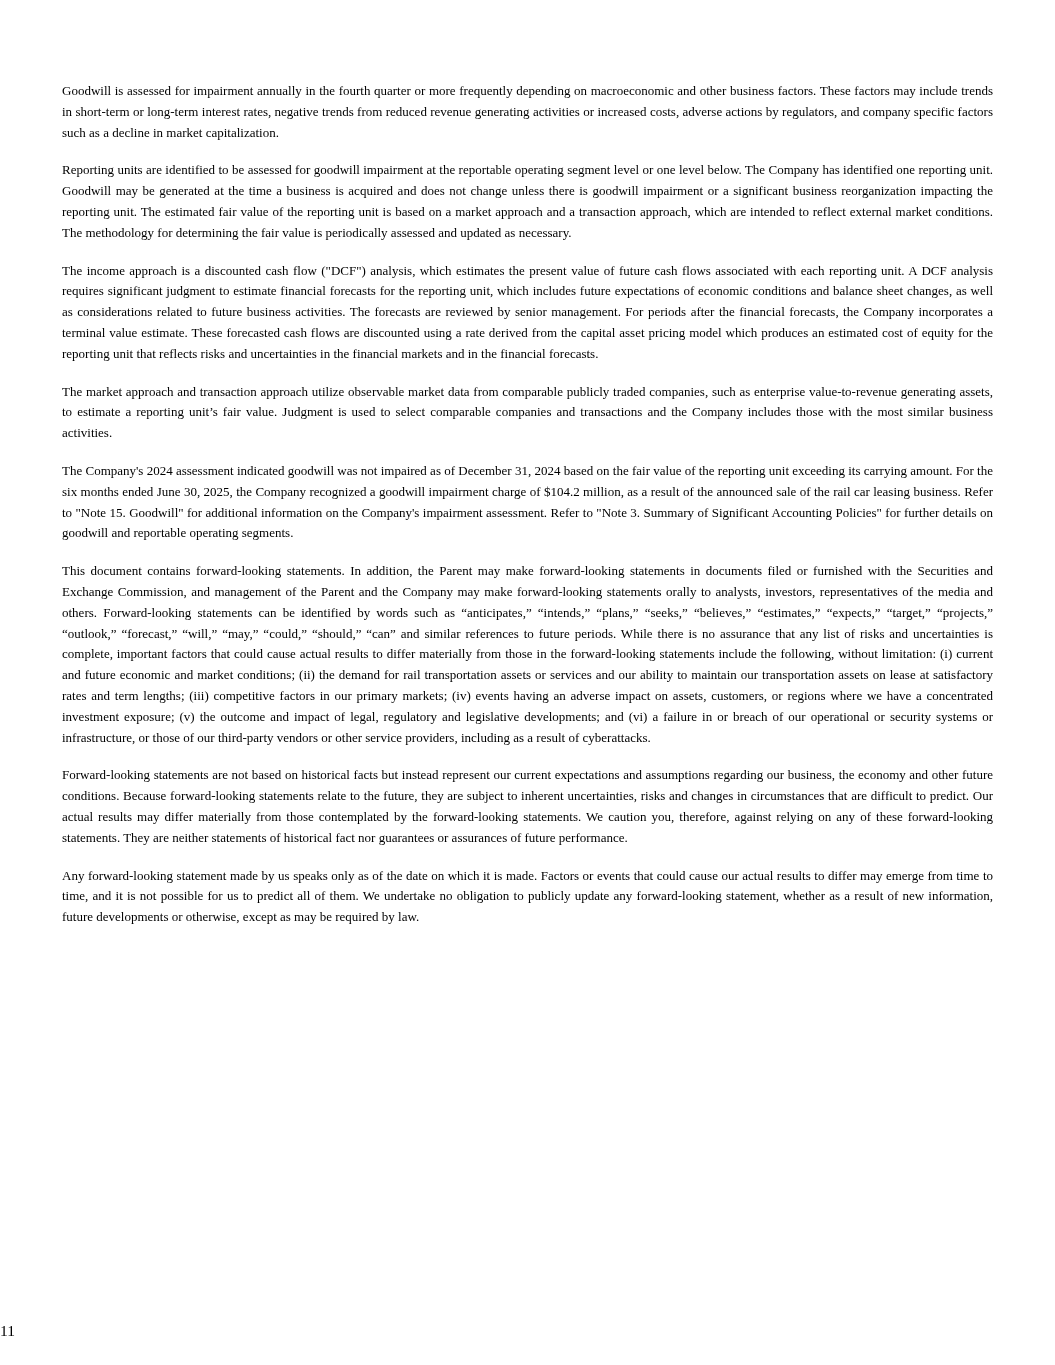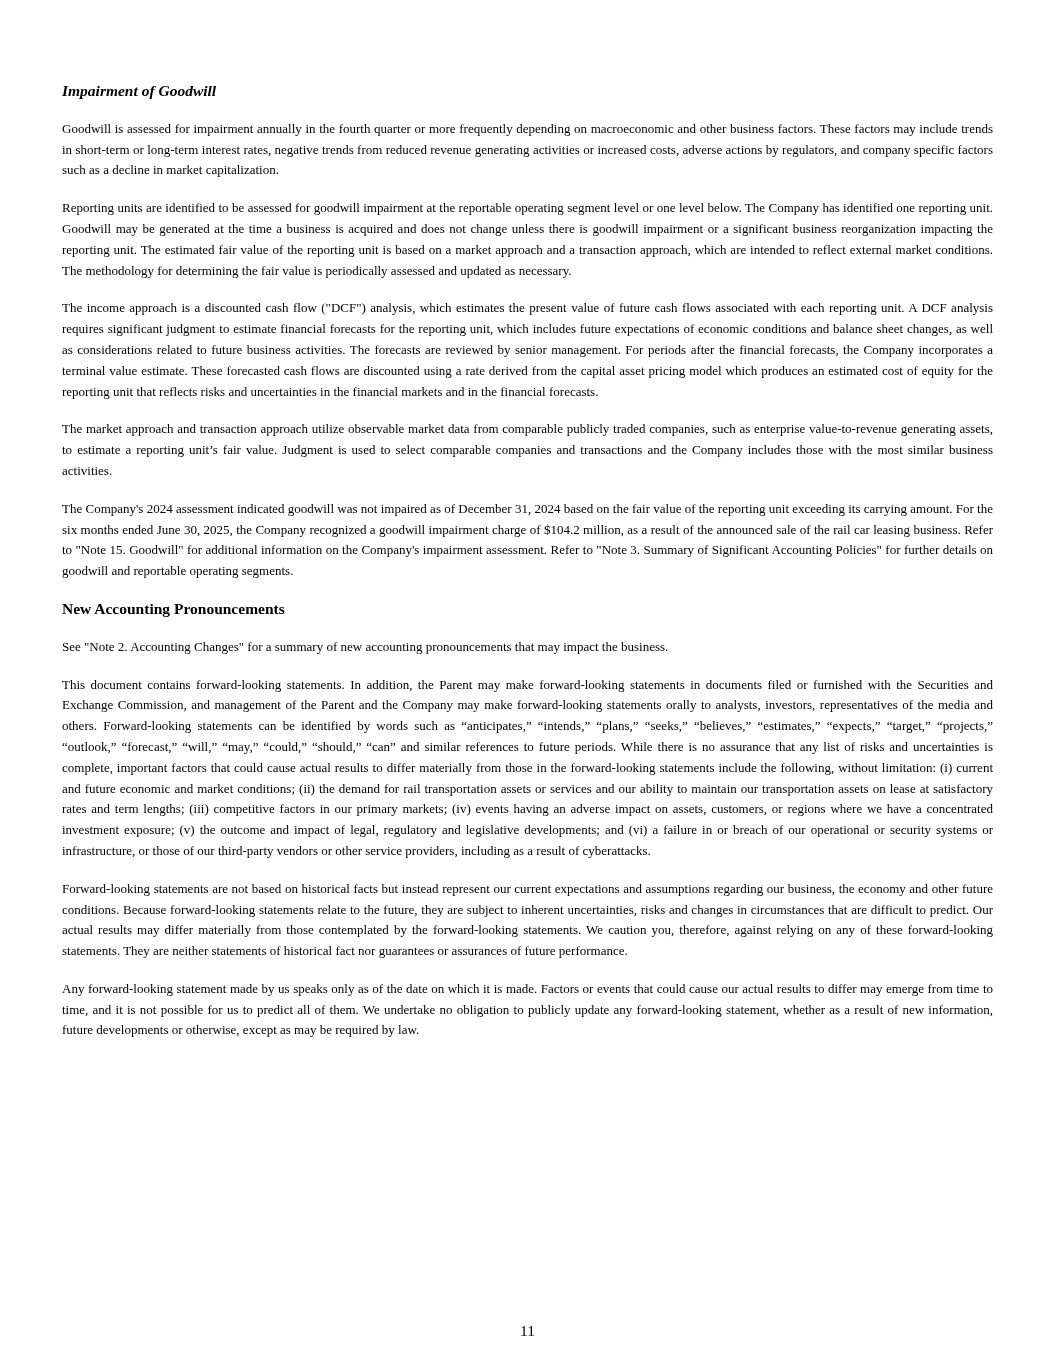--- a/index.html
+++ b/index.html
@@ -41,43 +41,38 @@
       margin: 0 0 17px 0;
     }
     .para.left {
       text-align: left;
     }
     .page-number {
       position: absolute;
       left: 0;
       width: 1055px;
       top: 1321px;
-      text-align: center;
+      text-align: left;
       font-size: 15.5px;
       line-height: 20px;
     }
   </style>
 </head>
 <body>
 
 <div class="page">
 
   <section>
-    <p class="heading-italic">Impairment of Goodwill</p>
     <p class="para">Goodwill is assessed for impairment annually in the fourth quarter or more frequently depending on macroeconomic and other business factors. These factors may include trends in short-term or long-term interest rates, negative trends from reduced revenue generating activities or increased costs, adverse actions by regulators, and company specific factors such as a decline in market capitalization.</p>
     <p class="para">Reporting units are identified to be assessed for goodwill impairment at the reportable operating segment level or one level below. The Company has identified one reporting unit. Goodwill may be generated at the time a business is acquired and does not change unless there is goodwill impairment or a significant business reorganization impacting the reporting unit. The estimated fair value of the reporting unit is based on a market approach and a transaction approach, which are intended to reflect external market conditions. The methodology for determining the fair value is periodically assessed and updated as necessary.</p>
     <p class="para">The income approach is a discounted cash flow ("DCF") analysis, which estimates the present value of future cash flows associated with each reporting unit. A DCF analysis requires significant judgment to estimate financial forecasts for the reporting unit, which includes future expectations of economic conditions and balance sheet changes, as well as considerations related to future business activities. The forecasts are reviewed by senior management. For periods after the financial forecasts, the Company incorporates a terminal value estimate. These forecasted cash flows are discounted using a rate derived from the capital asset pricing model which produces an estimated cost of equity for the reporting unit that reflects risks and uncertainties in the financial markets and in the financial forecasts.</p>
     <p class="para">The market approach and transaction approach utilize observable market data from comparable publicly traded companies, such as enterprise value-to-revenue generating assets, to estimate a reporting unit’s fair value. Judgment is used to select comparable companies and transactions and the Company includes those with the most similar business activities.</p>
     <p class="para">The Company's 2024 assessment indicated goodwill was not impaired as of December 31, 2024 based on the fair value of the reporting unit exceeding its carrying amount. For the six months ended June 30, 2025, the Company recognized a goodwill impairment charge of $104.2 million, as a result of the announced sale of the rail car leasing business. Refer to "Note 15. Goodwill" for additional information on the Company's impairment assessment. Refer to "Note 3. Summary of Significant Accounting Policies" for further details on goodwill and reportable operating segments.</p>
   </section>
 
-  <section>
-    <p class="heading-bold">New Accounting Pronouncements</p>
-    <p class="para left">See "Note 2. Accounting Changes" for a summary of new accounting pronouncements that may impact the business.</p>
-  </section>
 
   <section>
     <p class="para">This document contains forward-looking statements. In addition, the Parent may make forward-looking statements in documents filed or furnished with the Securities and Exchange Commission, and management of the Parent and the Company may make forward-looking statements orally to analysts, investors, representatives of the media and others. Forward-looking statements can be identified by words such as “anticipates,” “intends,” “plans,” “seeks,” “believes,” “estimates,” “expects,” “target,” “projects,” “outlook,” “forecast,” “will,” “may,” “could,” “should,” “can” and similar references to future periods. While there is no assurance that any list of risks and uncertainties is complete, important factors that could cause actual results to differ materially from those in the forward-looking statements include the following, without limitation: (i) current and future economic and market conditions; (ii) the demand for rail transportation assets or services and our ability to maintain our transportation assets on lease at satisfactory rates and term lengths; (iii) competitive factors in our primary markets; (iv) events having an adverse impact on assets, customers, or regions where we have a concentrated investment exposure; (v) the outcome and impact of legal, regulatory and legislative developments; and (vi) a failure in or breach of our operational or security systems or infrastructure, or those of our third-party vendors or other service providers, including as a result of cyberattacks.</p>
     <p class="para">Forward-looking statements are not based on historical facts but instead represent our current expectations and assumptions regarding our business, the economy and other future conditions. Because forward-looking statements relate to the future, they are subject to inherent uncertainties, risks and changes in circumstances that are difficult to predict. Our actual results may differ materially from those contemplated by the forward-looking statements. We caution you, therefore, against relying on any of these forward-looking statements. They are neither statements of historical fact nor guarantees or assurances of future performance.</p>
     <p class="para">Any forward-looking statement made by us speaks only as of the date on which it is made. Factors or events that could cause our actual results to differ may emerge from time to time, and it is not possible for us to predict all of them. We undertake no obligation to publicly update any forward-looking statement, whether as a result of new information, future developments or otherwise, except as may be required by law.</p>
   </section>
 
 </div>
 
 <div class="page-number">11</div>

